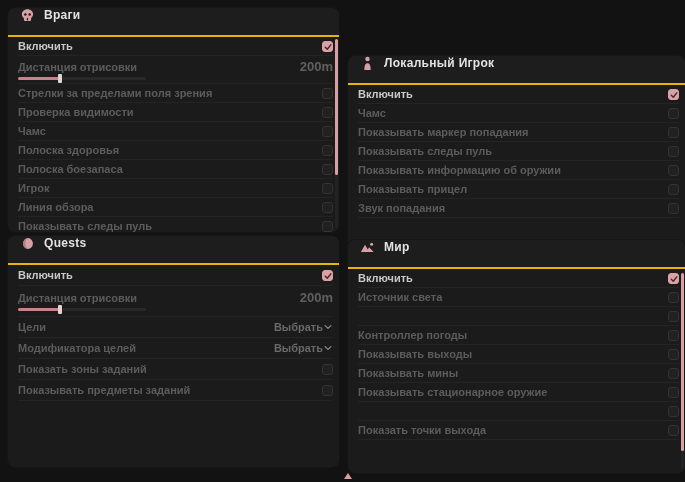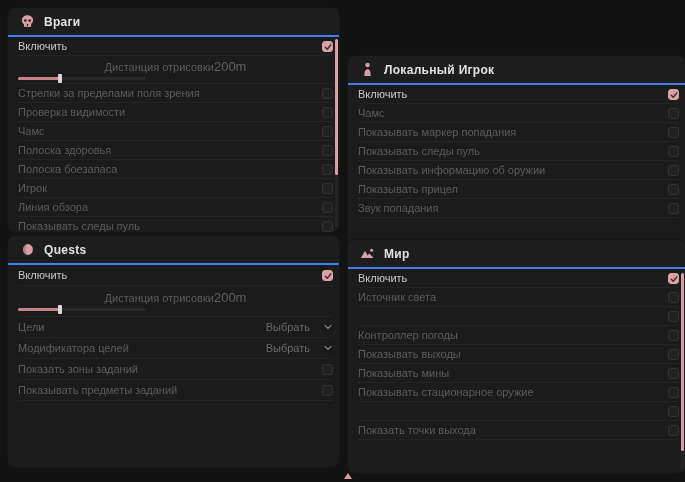--- a/index.html
+++ b/index.html
@@ -13,53 +13,53 @@
   .panel{
     position:absolute;background:#1c1b1b;border-radius:7px;overflow:hidden;
     box-shadow:0 0 0 1px #161515;
   }
   .panel-enemies{left:8px;top:8px;width:331px;height:224px;}
   .panel-local-player{left:348px;top:8px;width:337px;height:224px;margin-top:48px;}
   .panel-quests{left:8px;top:236px;width:331px;height:231px;}
   .panel-world{left:348px;top:240px;width:337px;height:233px;}
 
   .panel-header{
-    height:27px;display:flex;align-items:center;padding:0 12px;
-    background:#1e1d1d;border-bottom:2px solid #3b82f6;
+    height:27px;display:flex;padding:0 12px;
+    background:#1e1d1d;border-bottom:2px solid #eab308;
   }
   .panel-icon{width:15px;height:15px;margin-right:9px;display:flex;align-items:center;justify-content:center;flex:0 0 auto;}
   .panel-icon svg{display:block;}
   .panel-title{font-size:12px;font-weight:700;color:#e2e2e2;letter-spacing:.3px;}
 
-  .rows{position:relative;}
+  .rows{position:relative;font-weight:bold;}
   .row{
     display:flex;align-items:center;box-sizing:border-box;
     margin:0 6px 0 10px;height:19px;
     border-bottom:1px solid #252424;
   }
   .panel-quests .row{height:21px;}
   .row-label{font-size:11px;color:#5d5c5c;white-space:nowrap;}
   .row-label.active{color:#c9c8c8;}
   .row-value{font-size:13px;color:#616060;}
 
   .checkbox{
     margin-left:auto;width:11px;height:11px;border-radius:3px;box-sizing:border-box;
     background:#222121;border:1px solid #343333;
     display:flex;align-items:center;justify-content:center;flex:0 0 auto;
   }
   .checkbox.checked{background:#d9a2a7;border-color:#d9a2a7;}
 
   .row-slider{display:block;height:28px;padding-top:3px;}
   .panel-quests .row-slider{height:31px;padding-top:4px;}
-  .slider-top{display:flex;align-items:center;justify-content:center;}
+  .slider-top{display:flex;align-items:center;justify-content:space-between;}
   .slider-track{position:relative;width:128px;height:3px;background:#2a2929;border-radius:2px;margin-top:3px;}
   .slider-fill{height:3px;border-radius:2px;background:#c5848a;}
   .slider-thumb{position:absolute;top:-3px;margin-left:-2px;width:4px;height:9px;border-radius:1px;background:#ded6d6;}
 
-  .select-group{margin-left:auto;display:flex;align-items:center;gap:13px;cursor:default;}
+  .select-group{margin-left:auto;display:flex;align-items:center;cursor:default;}
   .select-value{font-size:11px;color:#6a6969;}
   .chevron{display:flex;align-items:center;}
 
   .scroll-track{position:absolute;top:31px;bottom:4px;right:1px;width:3px;background:#242323;border-radius:2px;}
   .scroll-thumb{position:absolute;right:0;width:3px;border-radius:2px;background:#d8a0a5;}
 
   .corner-triangle{
     position:absolute;left:344px;top:473px;width:0;height:0;
     border-left:4px solid transparent;border-right:4px solid transparent;
     border-bottom:6px solid #d8a0a5;

